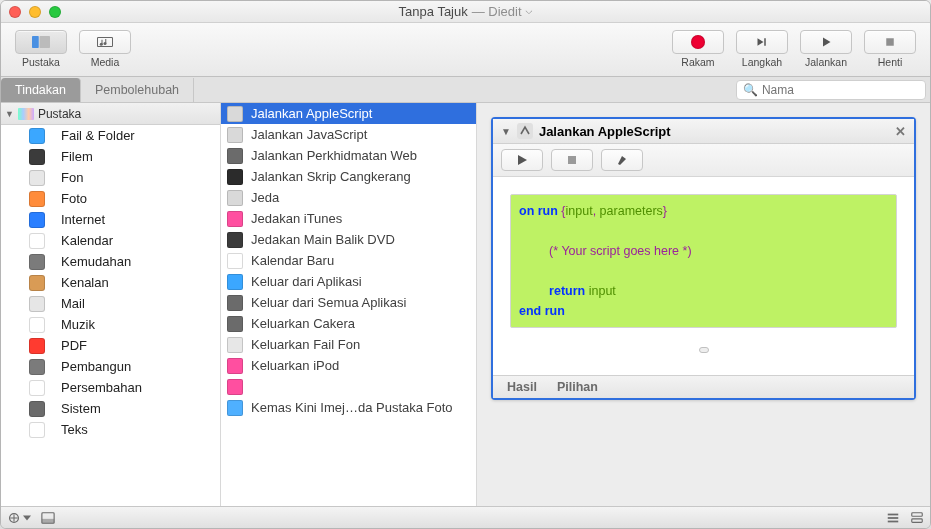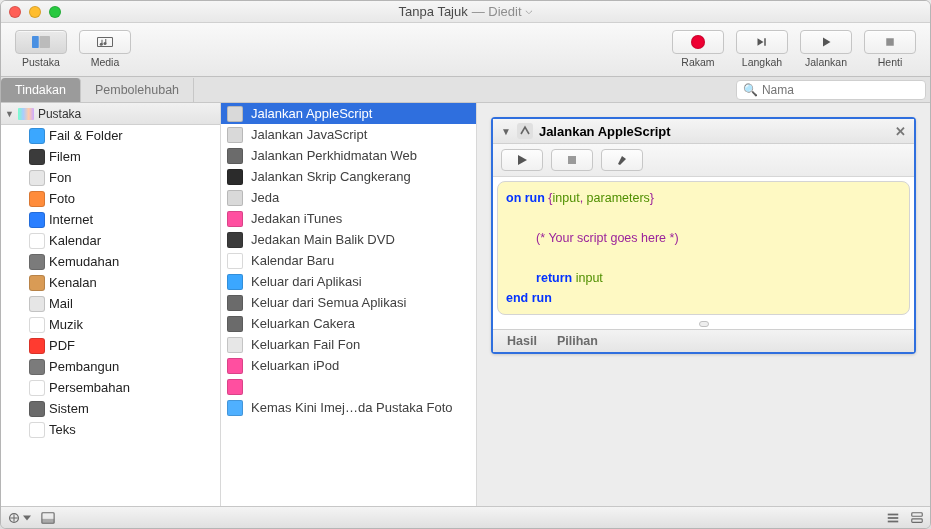--- a/index.html
+++ b/index.html
@@ -67,21 +67,21 @@
 }
 .lib-header {
   height:22px; background:linear-gradient(#f1f1f1,#e4e4e4);
   border-bottom:1px solid #d0d0d0; display:flex; align-items:center;
   font-size:12px; color:#333; padding-left:4px; gap:4px;
 }
 .disclose { font-size:9px; color:#6b6b6b; }
 .lib-icon { width:16px; height:12px; background: linear-gradient(90deg,#7fc,#acf,#fca,#caf); border-radius:1px; position:relative; }
 .lib-list { flex:1; overflow-y:auto; }
 .lib-item {
-  display:flex; align-items:center; gap:4px; padding:2px 6px 2px 28px;
+  display:flex; align-items:center; gap:16px; padding:2px 6px 2px 28px;
   font-size:13px; color:#222; height:21px; cursor:default;
 }
 .lib-item .ic { width:16px; height:16px; border-radius:3px; display:flex; align-items:center; justify-content:center; font-size:11px; color:#fff; }
 
 .actions {
   width:256px; background:#fff; border-right:1px solid #d8d8d8;
   overflow-y:auto;
 }
 .act-item {
   display:flex; align-items:center; gap:8px; padding:2px 6px;
@@ -106,32 +106,32 @@
 .card-tools {
   background:linear-gradient(#f8f8f8,#ececec); border-bottom:1px solid #d6d6d6;
   display:flex; gap:8px; padding:5px 8px;
 }
 .mini-btn {
   width:42px; height:22px; background:linear-gradient(#fdfdfd,#f1f1f1);
   border:1px solid #c7c7c7; border-radius:4px; display:flex; align-items:center; justify-content:center;
 }
 .mini-btn svg { width:12px; height:12px; fill:#555; }
 .code-area {
-  margin:4px; border:1px solid #d4d4d4; border-radius:8px; background:#fef9c3;
+  margin:17px; border:1px solid #d4d4d4; border-radius:2px; background:#bef264;
   font-family: Menlo, Monaco, monospace; font-size:12.5px; line-height:1.55;
   padding:6px 8px; min-height:120px; white-space:pre;
 }
 .kw { color:#0433ff; font-weight:600; }
 .id { color:#4f8f00; }
 .cm { color:#9b239b; }
 .card-resize { height:10px; display:flex; align-items:center; justify-content:center; }
 .card-resize .grip { width:10px; height:6px; border:1px solid #c0c0c0; border-radius:3px; background:#eee; }
 .card-foot {
   background:linear-gradient(#f3f3f3,#e5e5e5); border-top:1px solid #d0d0d0;
-  display:flex; gap:20px; padding:4px 14px; font-size:12.5px; font-weight:600; color:#6b6b6b;
+  display:flex; gap:20px; padding:4px 14px; font-size:12.5px; font-weight:600; color:#6b6b6b;margin-top:20px;
 }
 
 .statusbar {
   height:22px; background:linear-gradient(#f4f4f4,#e0e0e0);
   border-top:1px solid #c7c7c7; display:flex; align-items:center; padding:0 6px; gap:10px;
 }
 .statusbar svg { width:14px; height:14px; fill:#6b6b6b; }
 .stat-icon { display:flex; align-items:center; cursor:default; }
 
 

